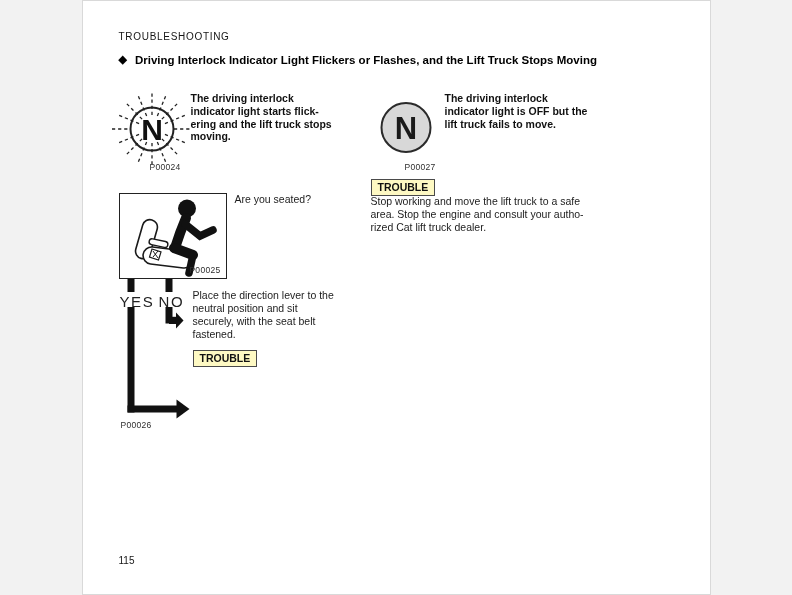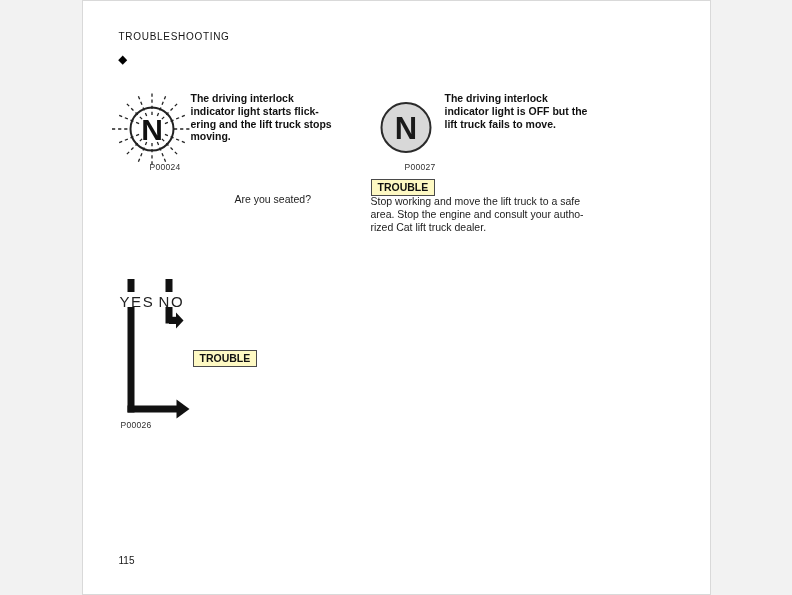--- a/index.html
+++ b/index.html
@@ -30,20 +30,21 @@
 </head>
 <body>
 
 <div class="page">
 
   <div class="abs running-head" style="left:36px; top:30px;">TROUBLESHOOTING</div>
   <div class="abs pagenum" style="left:738px; top:29px;">115</div>
 
   <div class="abs heading" style="left:36px; top:52px;">
     <span class="bullet">◆</span>
+    <span>Driving Interlock Indicator Light Flickers or Flashes, and the Lift Truck Stops Moving</span>
   </div>
 
   <svg class="abs" style="left:28px; top:88px;" width="82" height="82" viewBox="0 0 82 82">
     <circle cx="41" cy="40" r="21.5" fill="#ffffff" stroke="#222" stroke-width="2"></circle>
     <g stroke="#222" stroke-width="1.3" stroke-dasharray="3.2 2.9" fill="none">
       <line x1="41" y1="26" x2="41" y2="4" transform="rotate(0 41 40)"></line>
       <line x1="41" y1="26" x2="41" y2="4" transform="rotate(22.5 41 40)"></line>
       <line x1="41" y1="26" x2="41" y2="4" transform="rotate(45 41 40)"></line>
       <line x1="41" y1="26" x2="41" y2="4" transform="rotate(67.5 41 40)"></line>
       <line x1="41" y1="26" x2="41" y2="4" transform="rotate(112.5 41 40)"></line>
@@ -74,38 +75,61 @@
   <div class="abs fig-label" style="left:322px; top:161px;">P00027</div>
   <div class="abs body-text bold multiline" style="left:362px; top:91px; width:195px;">The driving interlock
 indicator light is OFF but the
 lift truck fails to move.</div>
 
   <div class="abs trouble-box" style="left:288px; top:178px;">TROUBLE</div>
   <div class="abs body-text multiline" style="left:288px; top:194px; width:240px;">Stop working and move the lift truck to a safe
 area. Stop the engine and consult your autho-
 rized Cat lift truck dealer.</div>
 
+  <div class="abs person-box" style="left:36px; top:192px;">
+    <svg width="105" height="83" viewBox="0 0 105 83">
+
+      <rect x="19" y="25" width="15" height="40" rx="7.5" fill="#fff" stroke="#1a1a1a" stroke-width="1.6" transform="rotate(16 26 45)"></rect>
+      <rect x="23" y="55" width="50" height="17" rx="8.5" fill="#fff" stroke="#1a1a1a" stroke-width="1.6" transform="rotate(7 48 63)"></rect>
+      <rect x="29" y="46" width="19" height="6" rx="3" fill="#fff" stroke="#1a1a1a" stroke-width="1.4" transform="rotate(12 38 49)"></rect>
+      <path d="M32,55 l9,3 l-2.5,8 l-9,-3 z" fill="#fff" stroke="#1a1a1a" stroke-width="1.2"></path>
+      <path d="M33,57 l5,7 M38,57 l-5,6" stroke="#1a1a1a" stroke-width="1" fill="none"></path>
+
+      <circle cx="67" cy="14.5" r="9" fill="#111"></circle>
+      <g stroke="#111" fill="none" stroke-linecap="round">
+        <path d="M66,24 Q60,38 55,54" stroke-width="10"></path>
+        <path d="M65,30 L80,42 L93,36" stroke-width="7.5"></path>
+        <path d="M54,54 L73,61" stroke-width="10"></path>
+        <path d="M73,61 L69,79" stroke-width="7.5"></path>
+      </g>
+    </svg>
+    <span class="fig-label">P00025</span>
+  </div>
   <div class="abs body-text" style="left:152px; top:192px;">Are you seated?</div>
 
   <svg class="abs" style="left:36px; top:278px;" width="76" height="152" viewBox="0 0 76 152">
     <g fill="#111">
       <rect x="8.5" y="0" width="7" height="13"></rect>
       <rect x="46.5" y="0" width="7" height="13"></rect>
 
       <rect x="46.5" y="28" width="7" height="16.5"></rect>
       <rect x="50" y="37.8" width="8.5" height="7.2"></rect>
       <polygon points="57,33.5 57,49.5 64.5,41.5"></polygon>
 
       <rect x="8.5" y="28" width="7" height="105.5"></rect>
       <rect x="8.5" y="126.5" width="50" height="7"></rect>
       <polygon points="57.5,120.5 57.5,139.5 70.5,130"></polygon>
     </g>
   </svg>
   <div class="abs yesno" style="left:37px; top:292px;">YES</div>
   <div class="abs yesno" style="left:76px; top:292px;">NO</div>
 
+  <div class="abs body-text multiline" style="left:110px; top:288px; width:152px;">Place the direction lever to the
+neutral position and sit
+securely, with the seat belt
+fastened.</div>
   <div class="abs trouble-box" style="left:110px; top:349px;">TROUBLE</div>
   <div class="abs fig-label" style="left:38px; top:419px;">P00026</div>
 
   <div class="abs pagenum" style="left:36px; top:554px;">115</div>
   <div class="abs pagenum" style="left:738px; top:554px;">115</div>
 
 </div>
 
 </body></html>

